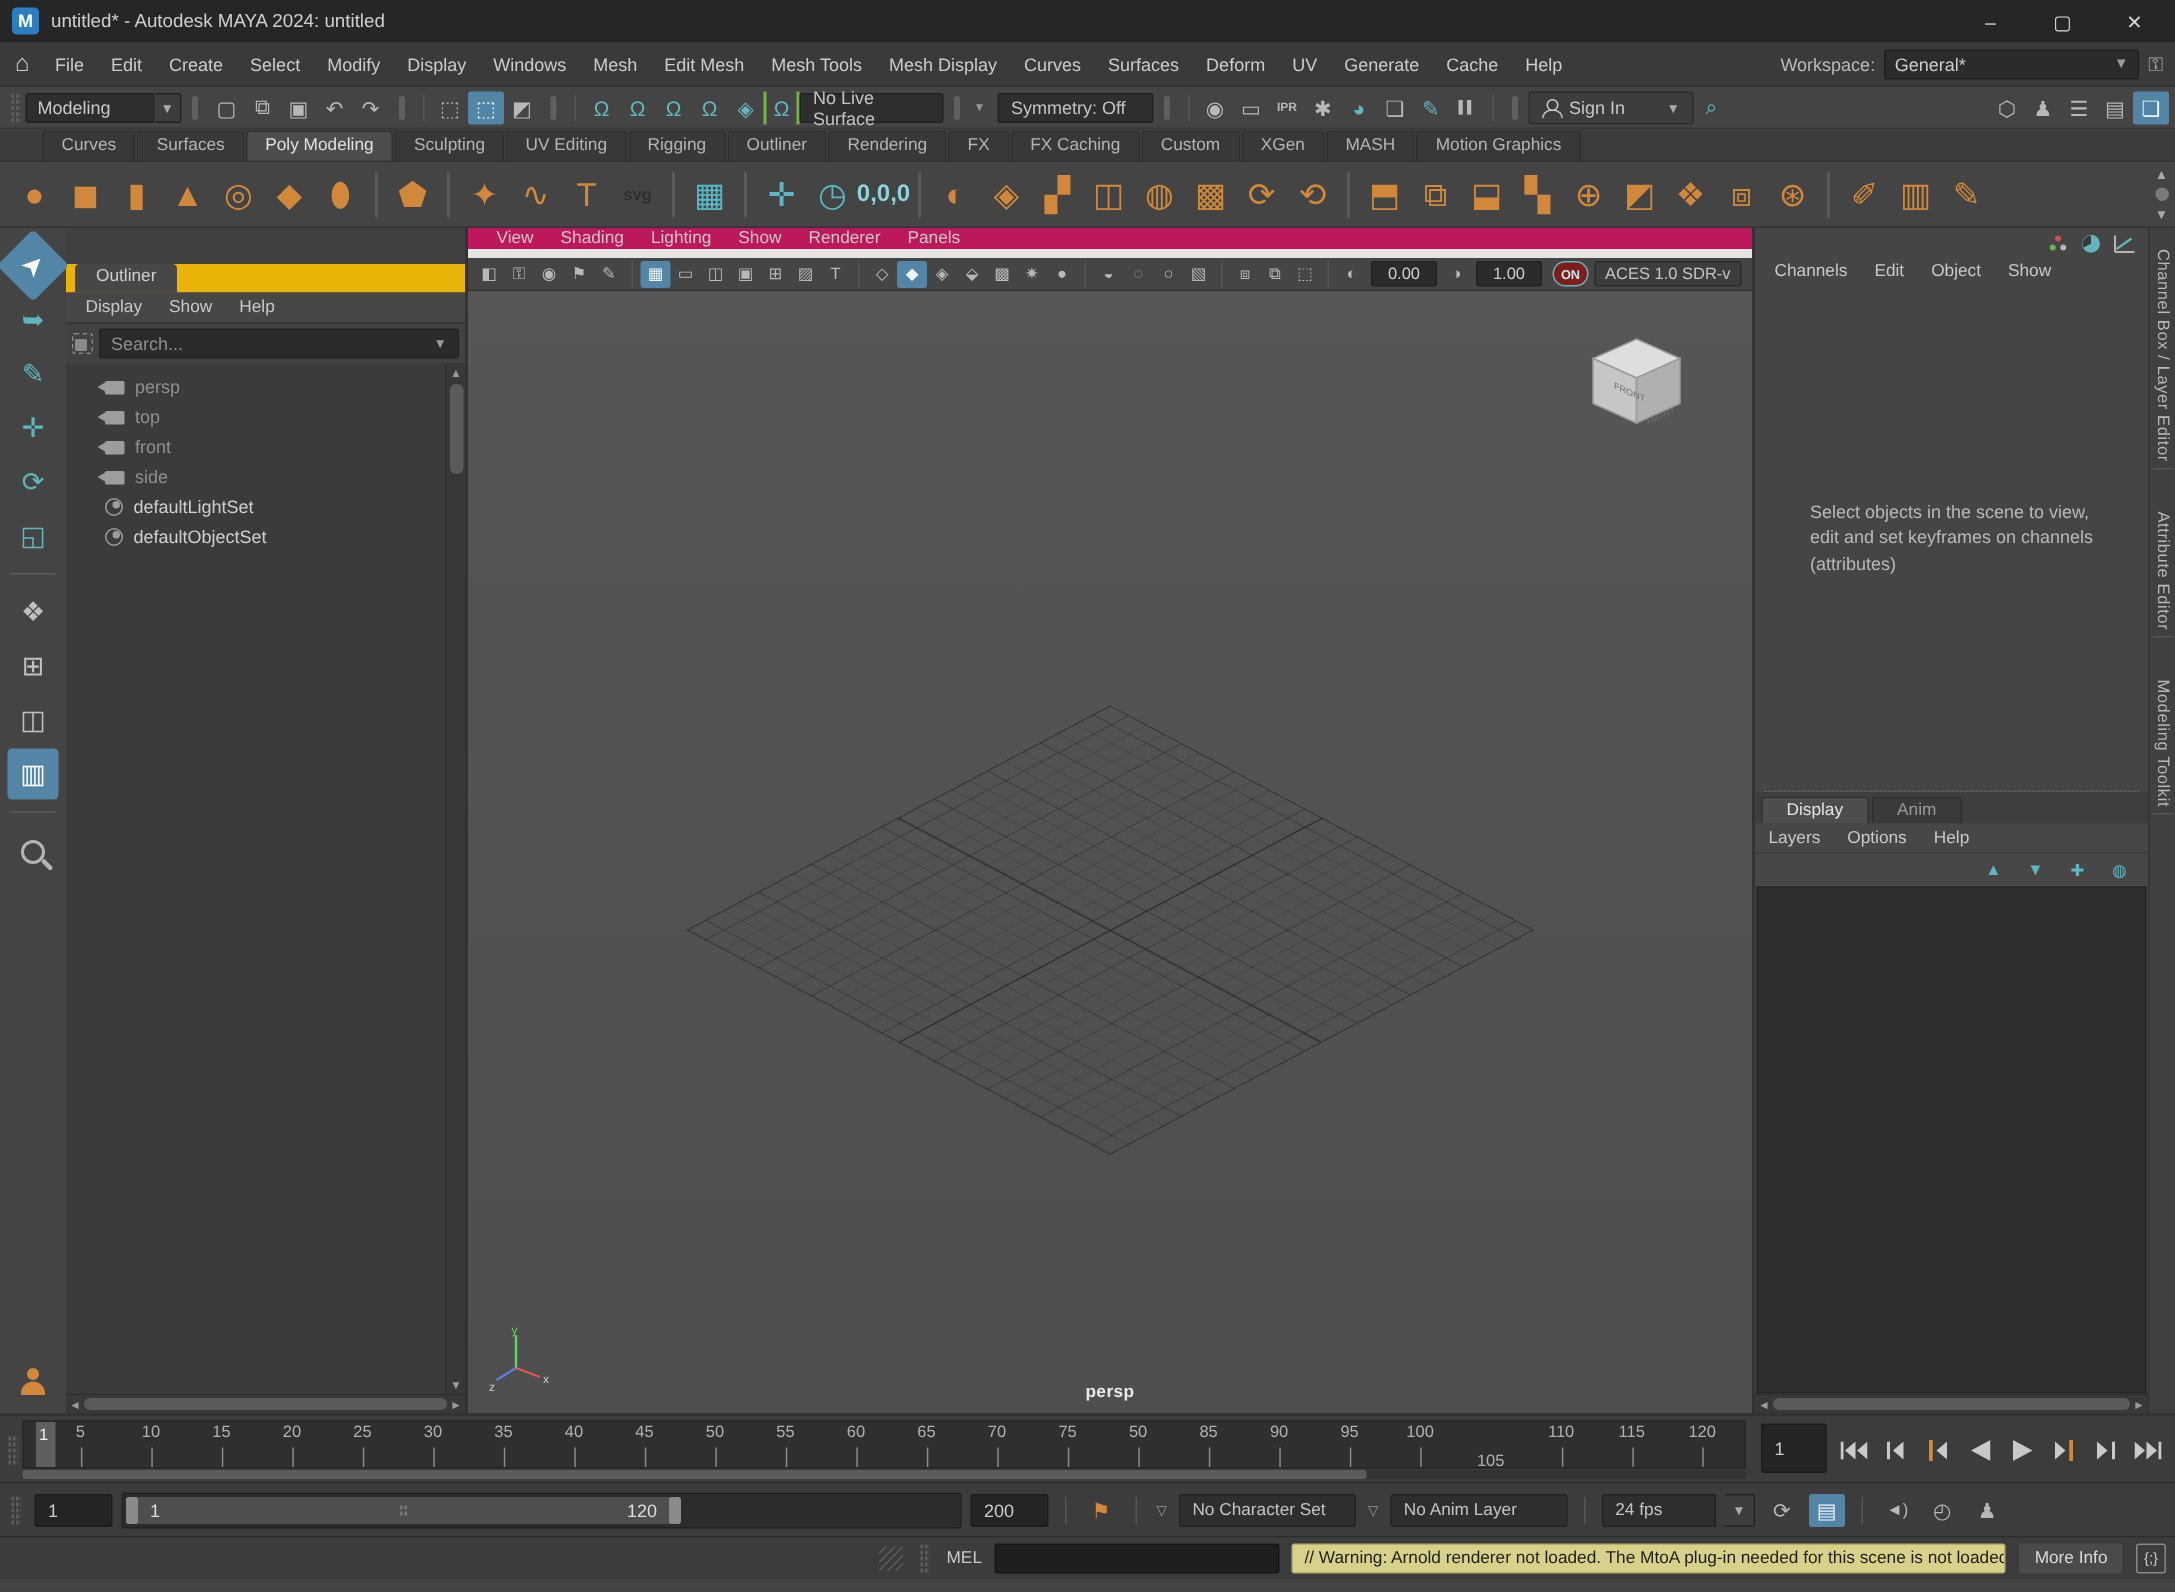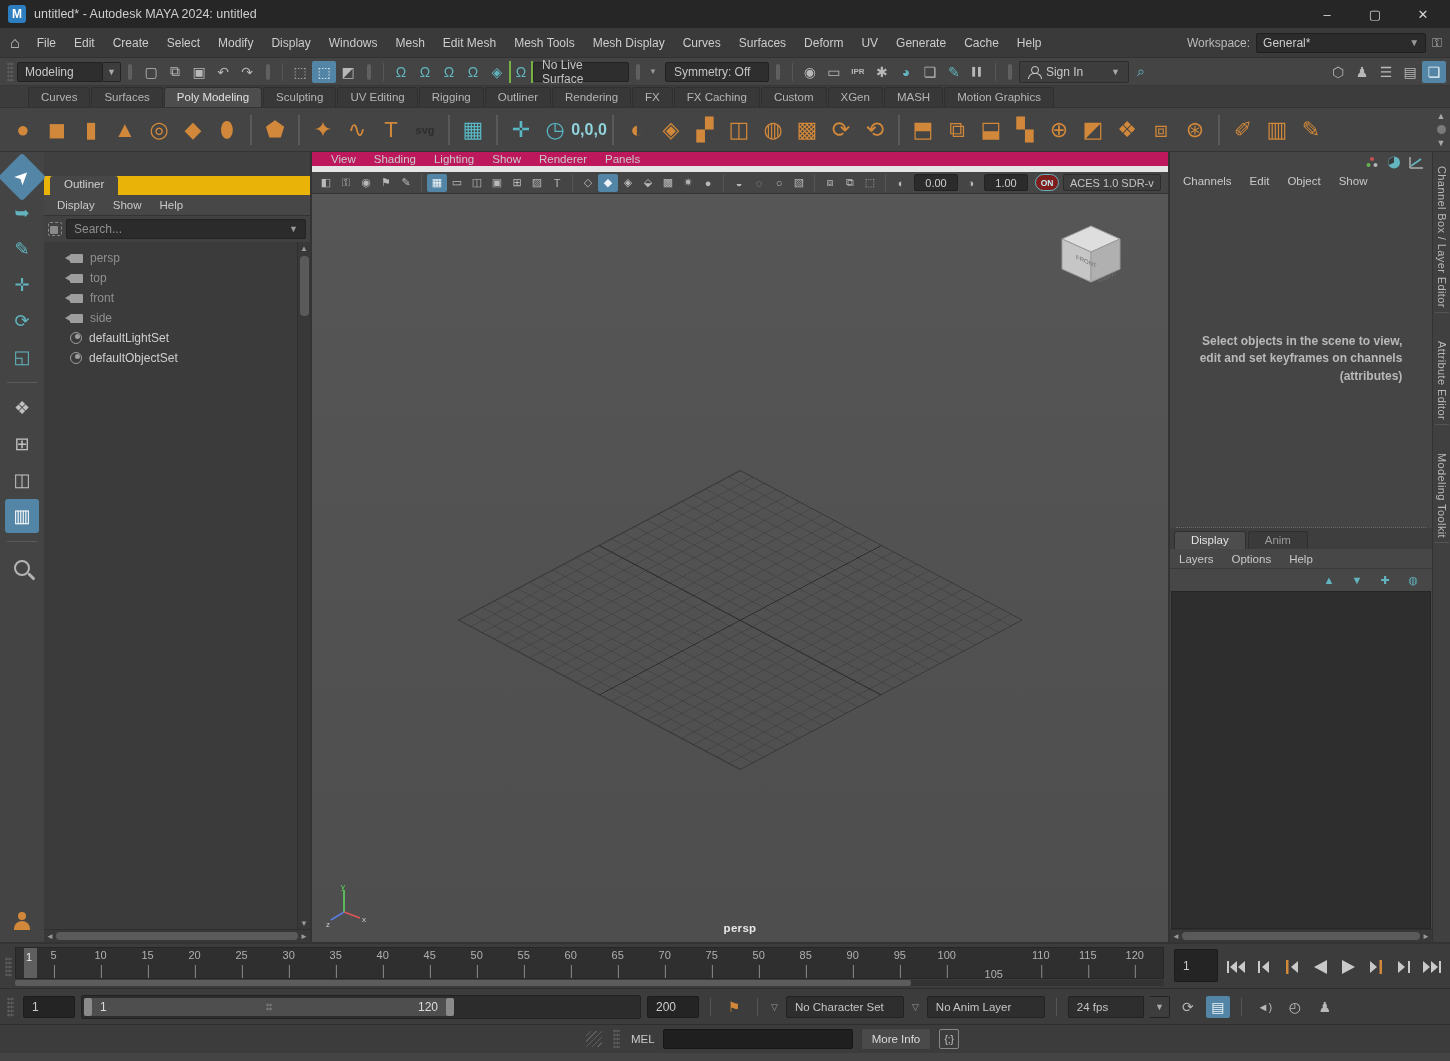--- a/index.html
+++ b/index.html
@@ -145,21 +145,21 @@
     color:#ccc; display:flex; align-items:center; justify-content:center; font-size:11px; margin:0 3px; }
   .on-badge { width:24px; height:17px; border-radius:9px; background:#7f1d1d; border:1.5px solid #62b5be;
     color:#bfe8ec; font-size:8.5px; font-weight:bold; display:flex; align-items:center; justify-content:center; margin:0 4px; }
   .aces { height:17px; background:#3d3d3d; border:1px solid #2c2c2c; border-radius:2px; color:#c4c4c4;
     font-size:11px; display:flex; align-items:center; padding:0 6px; }
 
   
   .chpanel { width:262px; background:#454545; display:flex; flex-direction:column; }
   .ch-top-icons { height:18px; display:flex; justify-content:flex-end; align-items:center; gap:8px; padding:2px 8px 0; }
   .ch-msg { flex:1; display:flex; align-items:center; justify-content:center; padding:0 22px; }
-  .ch-msg div { text-align:right; color:#b9b9b9; font-weight:bold; font-size:12px; line-height:1.45; }
+  .ch-msg div { text-align:left; color:#b9b9b9; font-weight:normal; font-size:12px; line-height:1.45; }
   .dash-sep { border-top:1px dotted #6a6a6a; margin:0 6px; }
   .layer-tabs { height:21px; display:flex; align-items:flex-end; padding-left:4px; background:#3e3e3e; }
   .layer-tab { padding:2px 16px 3px; font-size:11.5px; color:#9a9a9a; background:#3a3a3a;
     border:1px solid #2f2f2f; border-bottom:none; border-radius:3px 3px 0 0; margin-right:2px; }
   .layer-tab.active { background:#4d4d4d; color:#e3e3e3; }
   .layer-menubar { height:20px; display:flex; align-items:center; background:#474747; border-bottom:1px solid #3a3a3a; }
   .layer-iconrow { height:22px; display:flex; align-items:center; justify-content:flex-end; gap:10px; padding:0 10px; background:#474747; }
   .layer-iconrow .icon { width:18px; height:16px; font-size:11px; }
   .layer-list { flex:1; background:#2e2e2e; border:1px solid #262626; margin:0 1px; }
 
@@ -827,17 +827,20 @@
   <span class="icon" style="font-size:11px">◄)</span>
   <span class="icon">◴</span>
   <span class="icon">♟</span>
 </div>
 
 <div class="cmd-row">
   <div class="resize-grip"></div>
   <div class="grip"></div>
   <span class="cmd-label">MEL</span>
   <div class="cmd-input"></div>
+  <div class="warn-bar">
+    <span>// Warning: Arnold renderer not loaded. The MtoA plug-in needed for this scene is not loaded</span>
+  </div>
   <div class="moreinfo-btn">
     <span>More Info</span>
   </div>
   <div class="script-icon">{;}</div>
 </div>
 
 </body></html>

